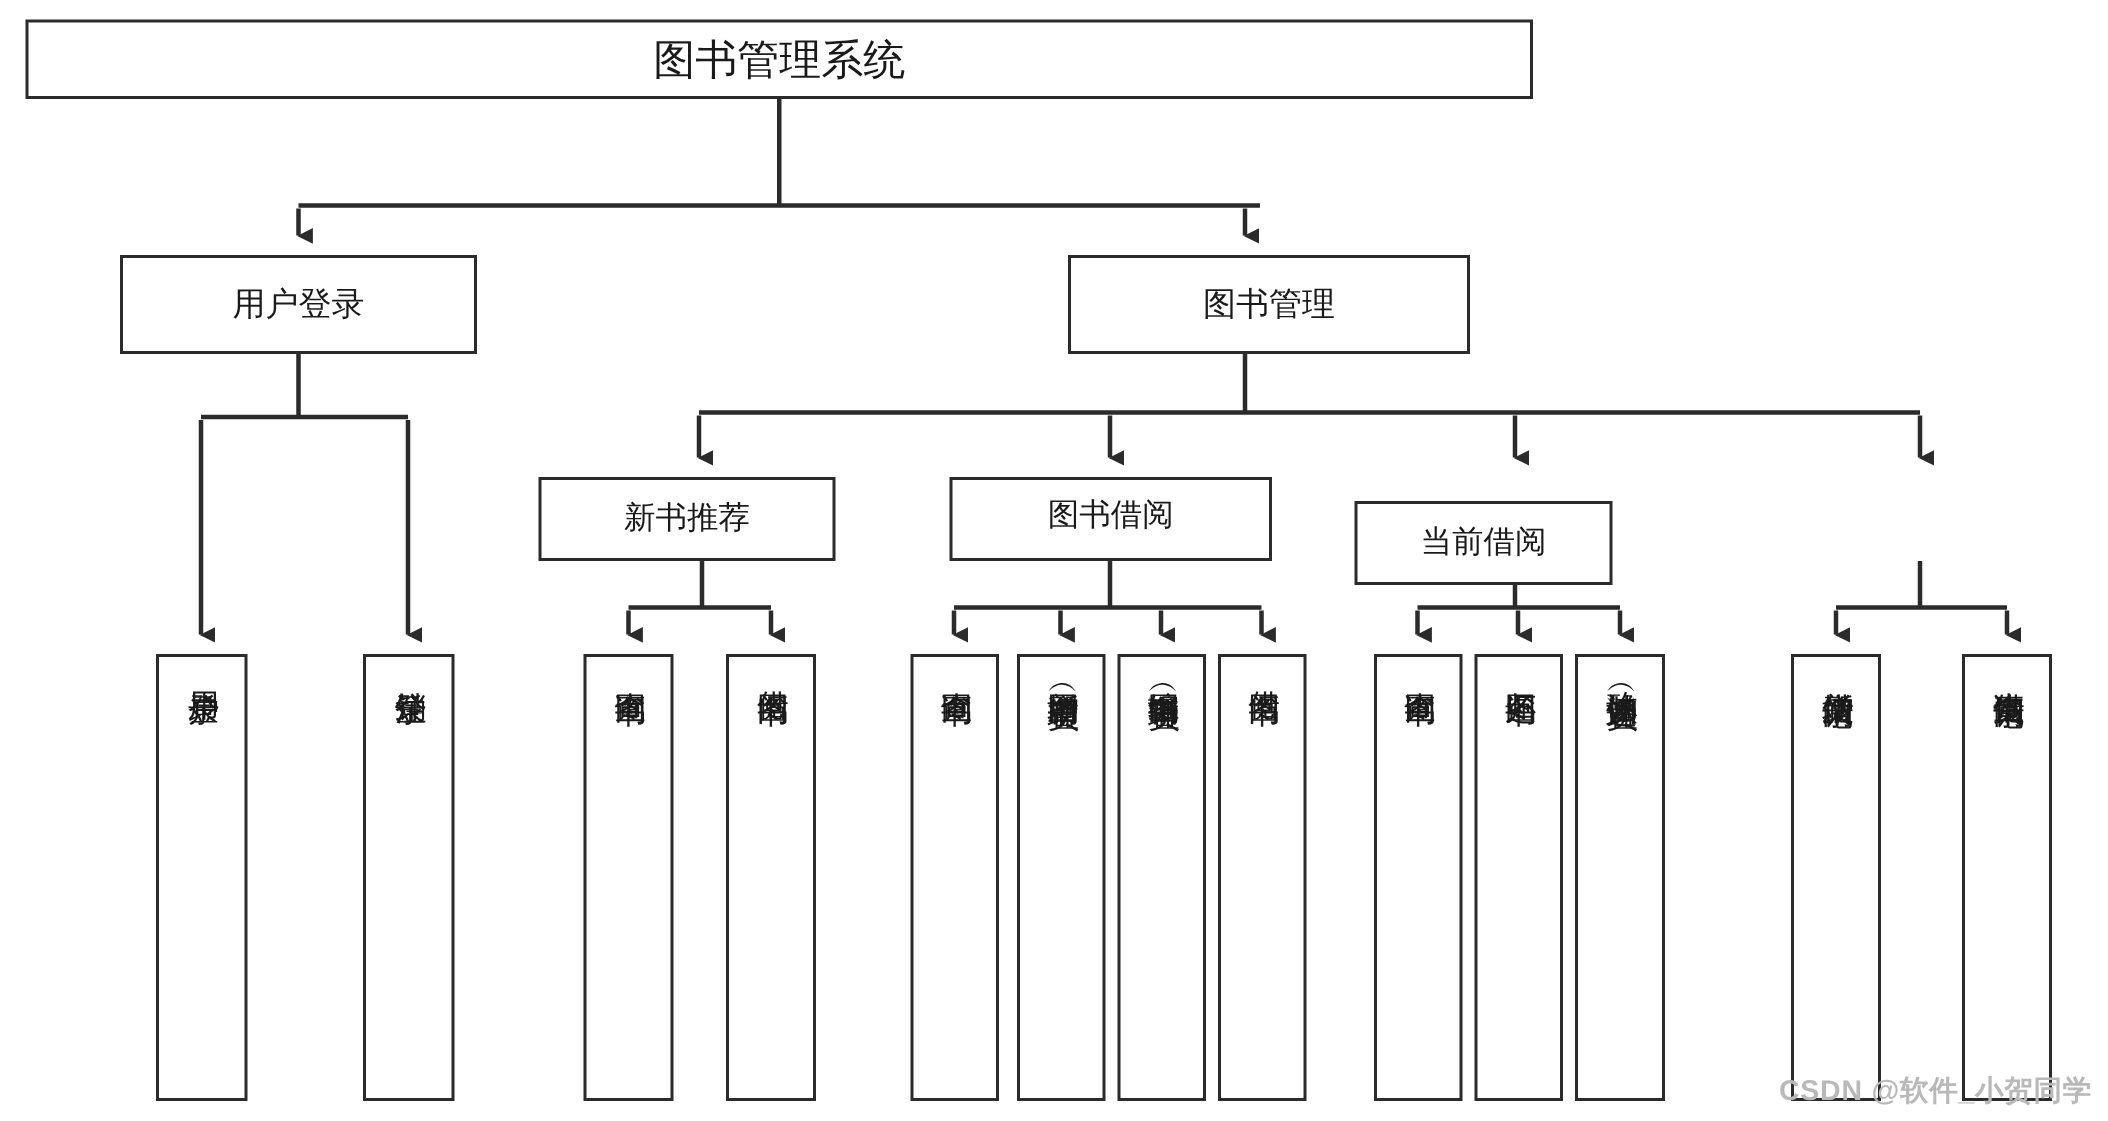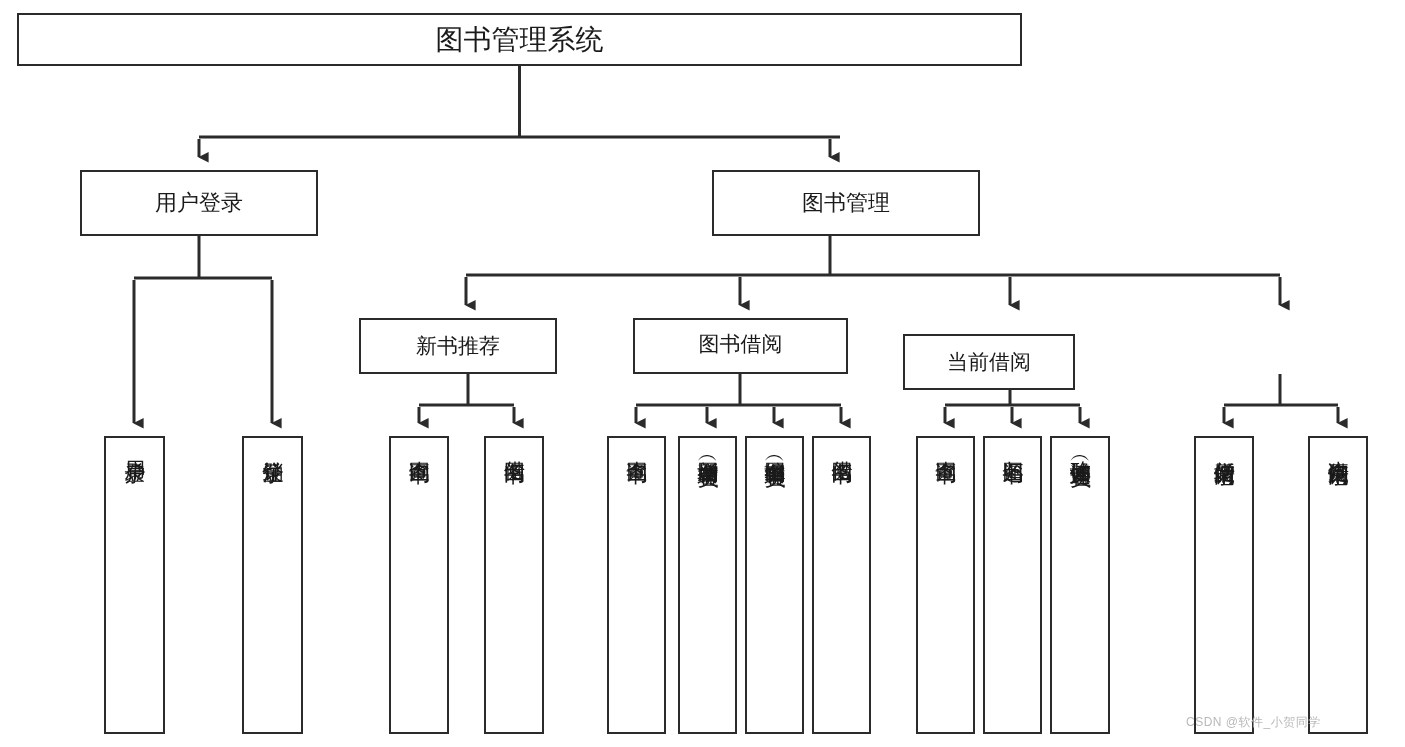--- a/index.html
+++ b/index.html
@@ -51,24 +51,25 @@
     font-size: 21px;
     writing-mode: vertical-rl;
     text-orientation: upright;
     letter-spacing: 1px;
     padding-top: 6px;
     justify-content: flex-start;
     align-items: center;
   }
   .watermark {
     position: absolute;
-    font-size: 12px;
+    font-size: 19px;
     color: #b9b9b9;
     white-space: nowrap;
     letter-spacing: 0.5px;
+    font-weight: bold;
   }
 </style>
 </head>
 <body>
 
 <div id="canvas">
 
   <svg id="edges" viewBox="0 0 1405 747">
     <defs>
       <marker id="arrow" markerWidth="12" markerHeight="12" refX="5.5" refY="9.6" orient="auto" markerUnits="userSpaceOnUse">

